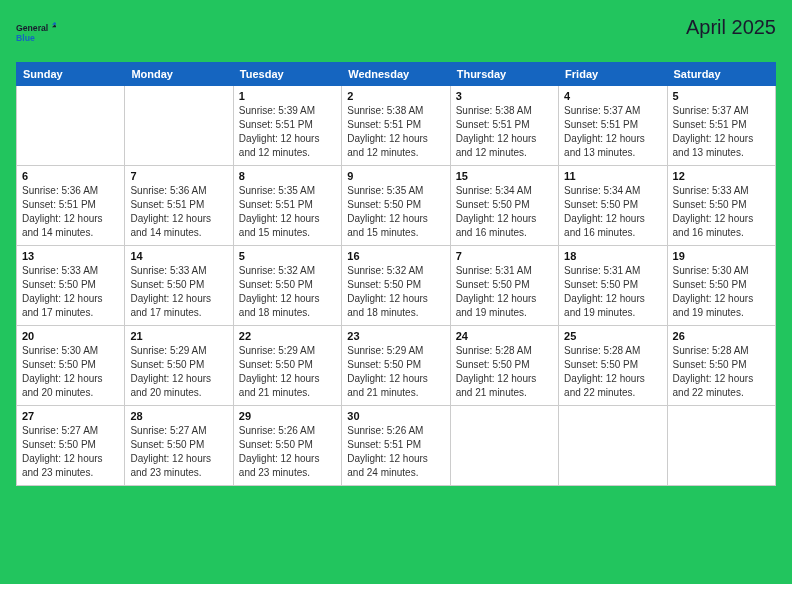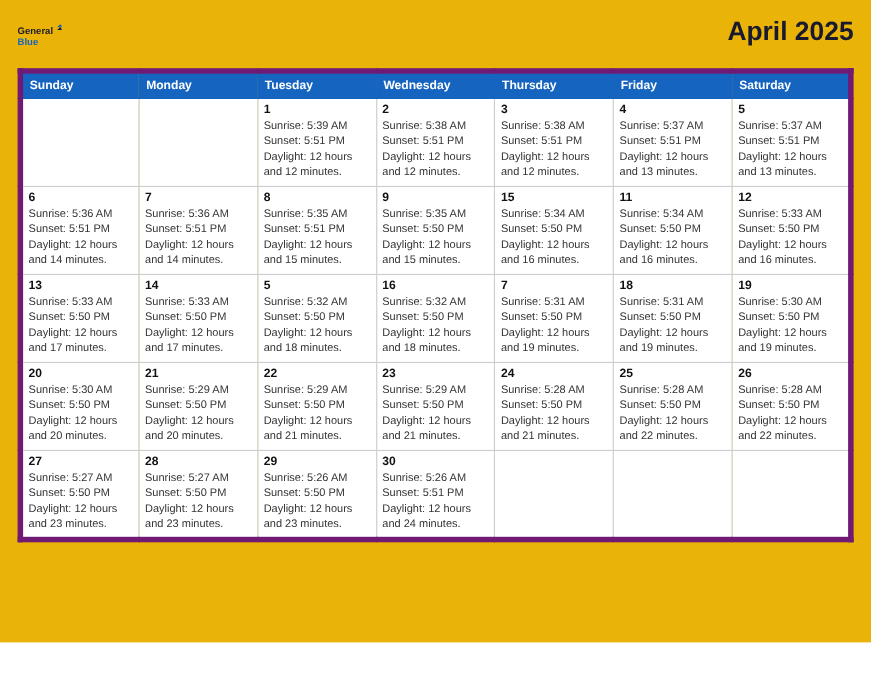--- a/index.html
+++ b/index.html
@@ -7,50 +7,50 @@
       width: 792px;
       height: 612px;
       font-family: Arial, sans-serif;
       background: #fff;
       overflow: hidden;
     }
     .page {
       width: 792px;
       height: 584px;
       padding: 16px;
-      background: #eab308;
+      background: #22c55e;
     }
     .header {
       display: flex;
       align-items: flex-start;
       justify-content: space-between;
       margin-bottom: 10px;
     }
     .logo {
       display: flex;
       align-items: center;
       gap: 4px;
     }
     .title-block {
       text-align: right;
     }
     .main-title {
-      font-size: 24px;
-      font-weight: bold;
+      font-size: 20px;
+      font-weight: normal;
       color: #1a1a2e;
       line-height: 1.1;
     }
     .subtitle {
       font-size: 14px;
       color: #333;
     }
     .calendar {
       width: 100%;
       border-collapse: collapse;
-      border: 5px solid #701a75;
+      border: 1px solid #701a75;
       font-size: 9.5px;
       padding-left: 16px;
     }
     .calendar th {
       background-color: #1565c0;
       color: #fff;
       text-align: left;
       padding: 5px 6px;
       font-size: 11px;
       font-weight: bold;

